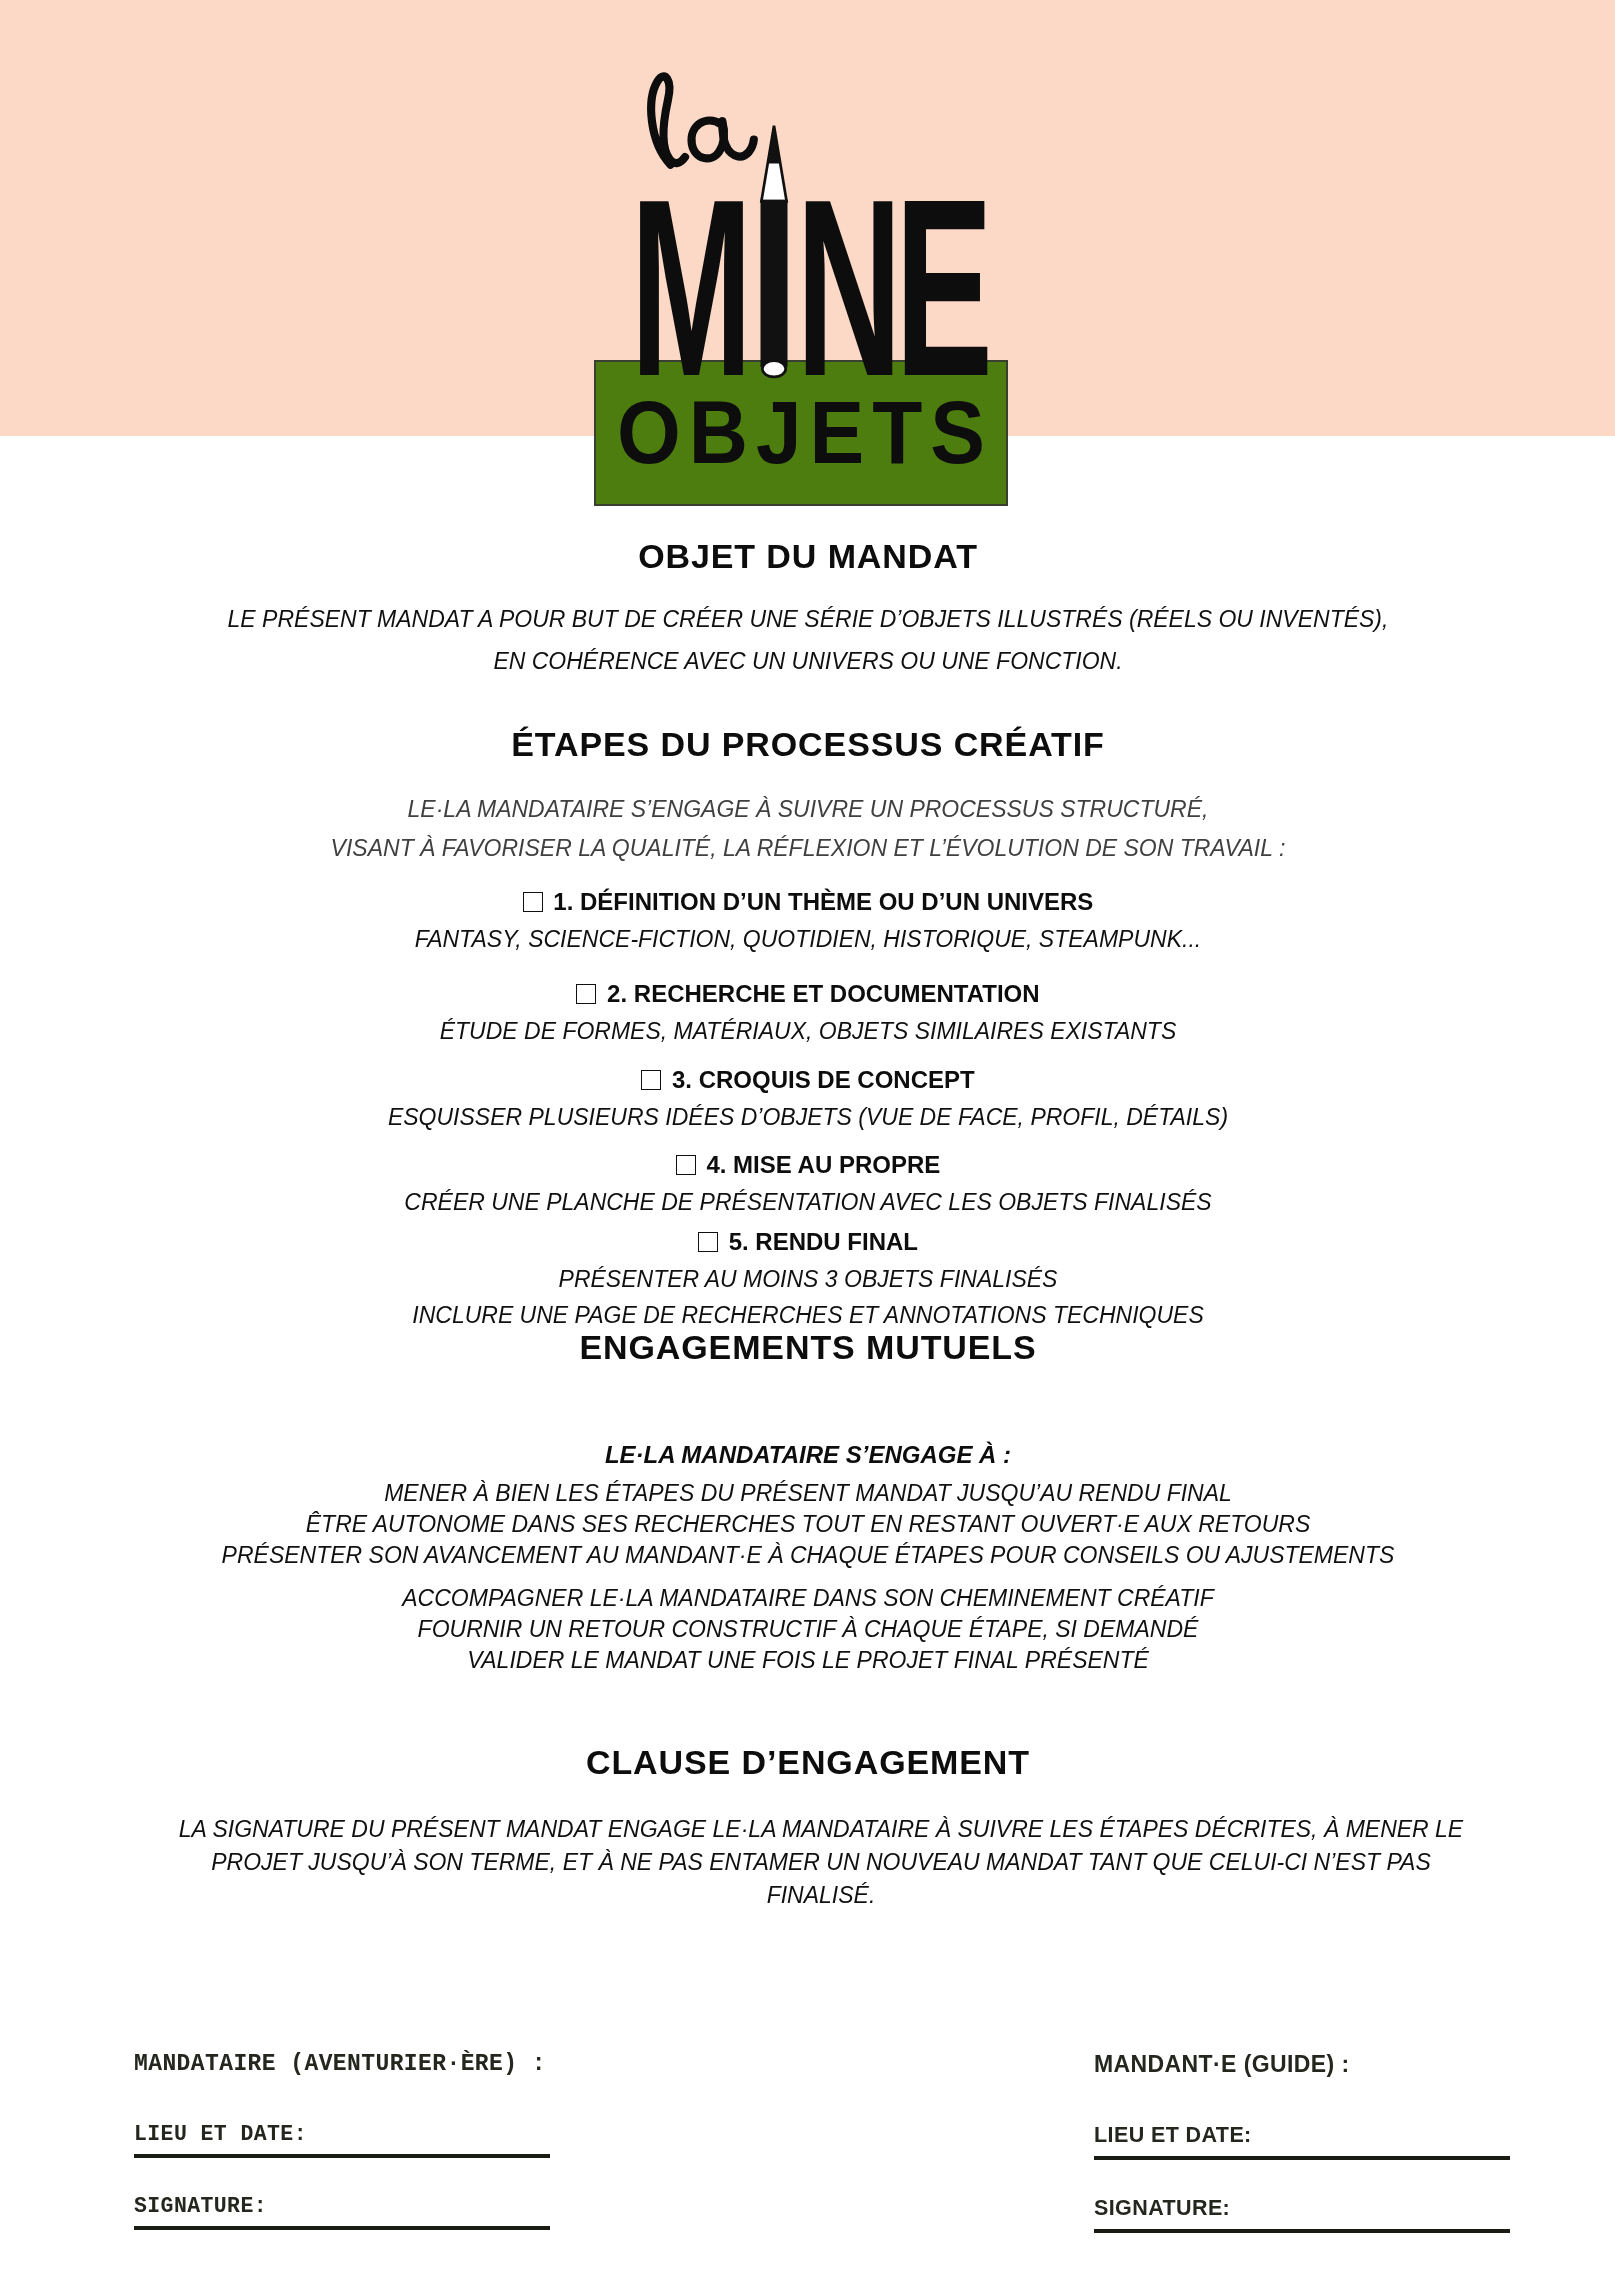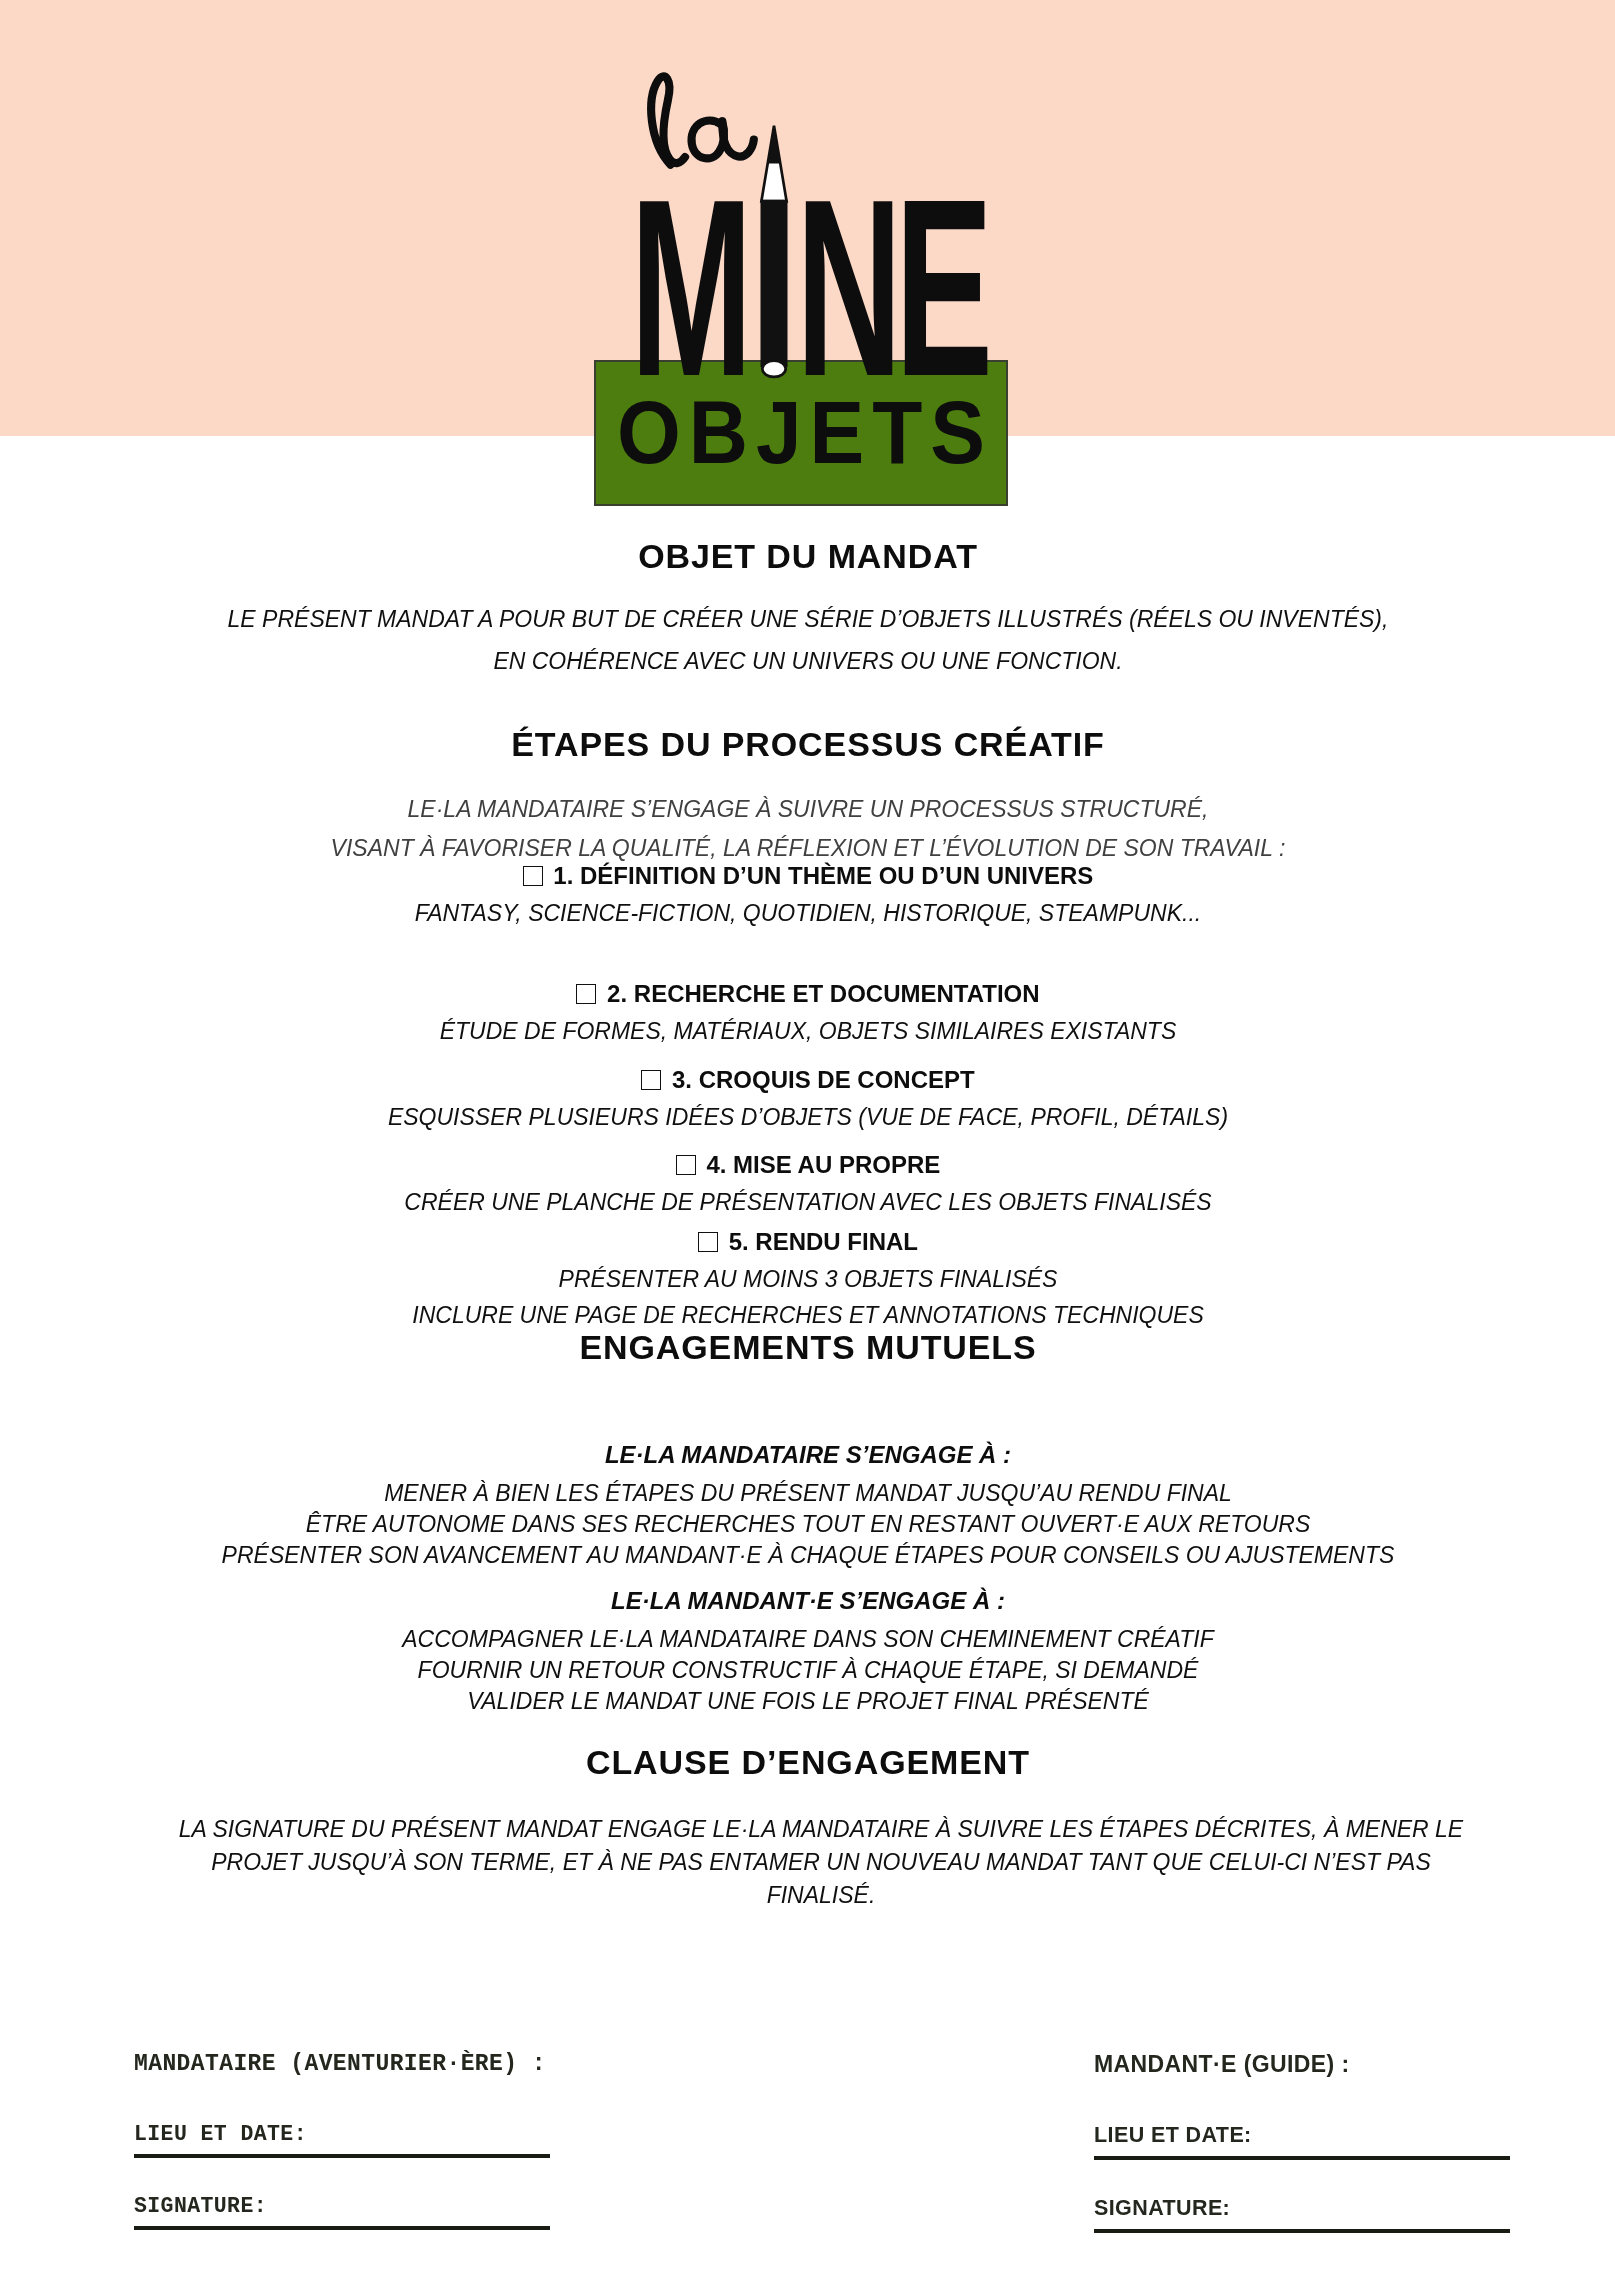--- a/index.html
+++ b/index.html
@@ -46,21 +46,21 @@
     margin-right:10.7px;vertical-align:-1.8px;background:#fff;
   }
   .sub-head{font-size:24px;font-weight:bold;font-style:italic;line-height:36px;color:#0d0d0d;}
   .eng-line{font-size:23px;font-style:italic;line-height:31px;color:#101010;}
   .clause-line{font-size:23px;font-style:italic;line-height:33px;color:#101010;margin-left:26px;}
   
   #h-objet{top:537px;}
   #p-objet{top:598px;}
   #h-etapes{top:725px;}
   #p-etapes{top:790px;}
-  #step1{top:856px;}
+  #step1{top:882px;}
   #step2{top:974px;}
   #step3{top:1060px;}
   #step4{top:1145px;}
   #step5{top:1222px;}
   #h-eng{top:1328px;}
   #g-mandataire{top:1437px;}
   #g-mandante{top:1583px;}
   #h-clause{top:1743px;}
   #p-clause{top:1813px;}
   .eng-group .sub-head{margin-bottom:5.4px;}
@@ -141,21 +141,20 @@
   <div class="blk h1" id="h-eng">ENGAGEMENTS MUTUELS</div>
 
   <div class="blk eng-group" id="g-mandataire">
     <div class="sub-head">LE·LA MANDATAIRE S’ENGAGE À :</div>
     <div class="eng-line">MENER À BIEN LES ÉTAPES DU PRÉSENT MANDAT JUSQU’AU RENDU FINAL</div>
     <div class="eng-line">ÊTRE AUTONOME DANS SES RECHERCHES TOUT EN RESTANT OUVERT·E AUX RETOURS</div>
     <div class="eng-line">PRÉSENTER SON AVANCEMENT AU MANDANT·E À CHAQUE ÉTAPES POUR CONSEILS OU AJUSTEMENTS</div>
   </div>
 
   <div class="blk eng-group" id="g-mandante">
-    <div class="sub-head">LE·LA MANDANT·E S’ENGAGE À :</div>
     <div class="eng-line">ACCOMPAGNER LE·LA MANDATAIRE DANS SON CHEMINEMENT CRÉATIF</div>
     <div class="eng-line">FOURNIR UN RETOUR CONSTRUCTIF À CHAQUE ÉTAPE, SI DEMANDÉ</div>
     <div class="eng-line">VALIDER LE MANDAT UNE FOIS LE PROJET FINAL PRÉSENTÉ</div>
   </div>
 
   <div class="blk h1" id="h-clause">CLAUSE D’ENGAGEMENT</div>
   <div class="blk" id="p-clause">
     <div class="clause-line">LA SIGNATURE DU PRÉSENT MANDAT ENGAGE LE·LA MANDATAIRE À SUIVRE LES ÉTAPES DÉCRITES, À MENER LE</div>
     <div class="clause-line">PROJET JUSQU’À SON TERME, ET À NE PAS ENTAMER UN NOUVEAU MANDAT TANT QUE CELUI-CI N’EST PAS</div>
     <div class="clause-line">FINALISÉ.</div>

